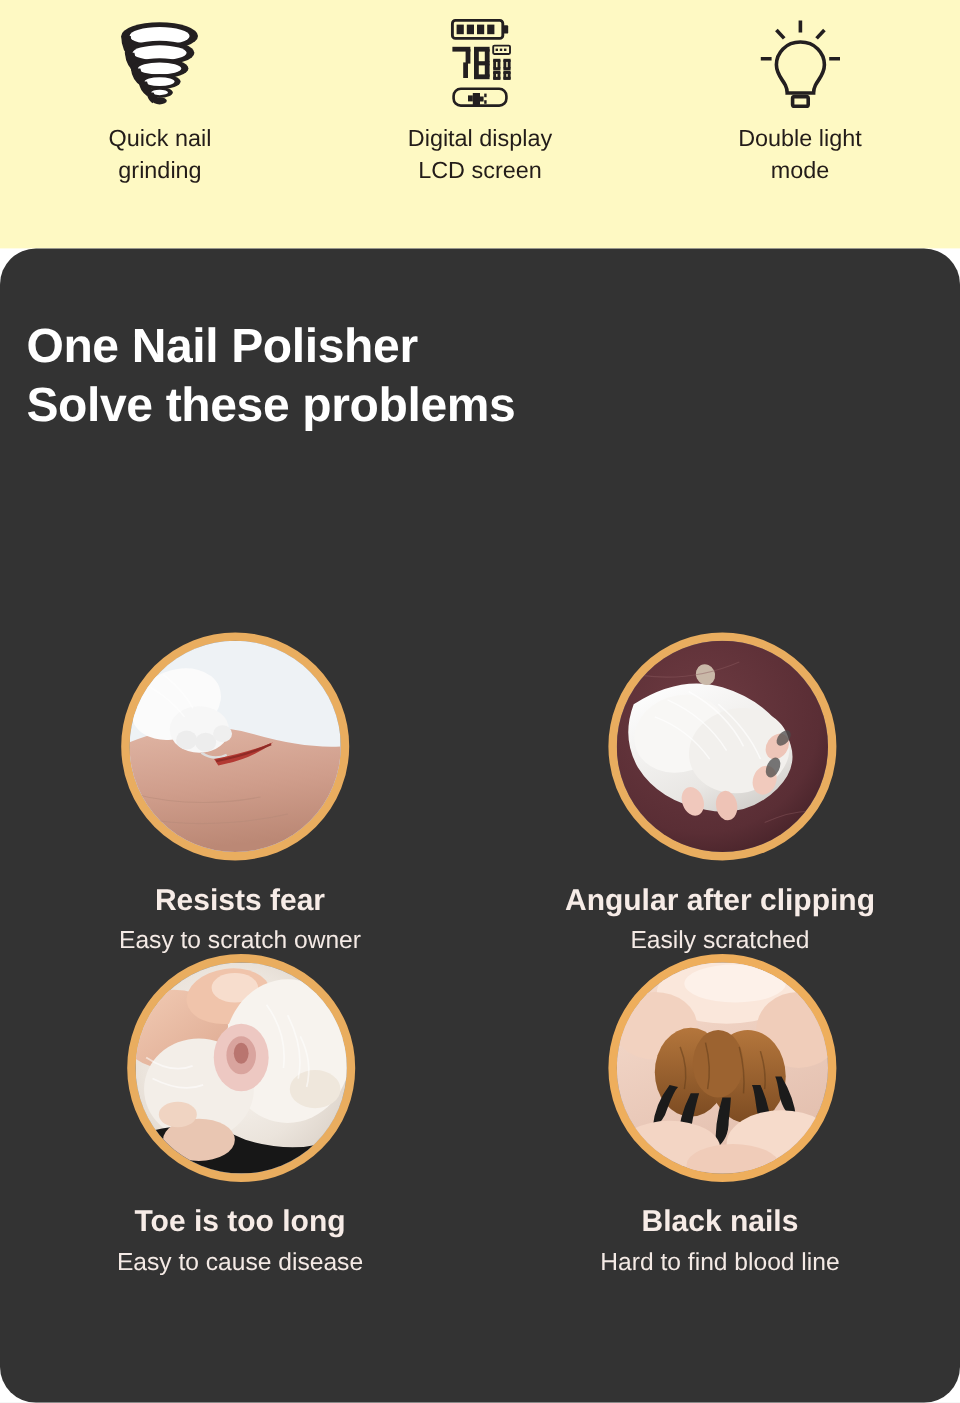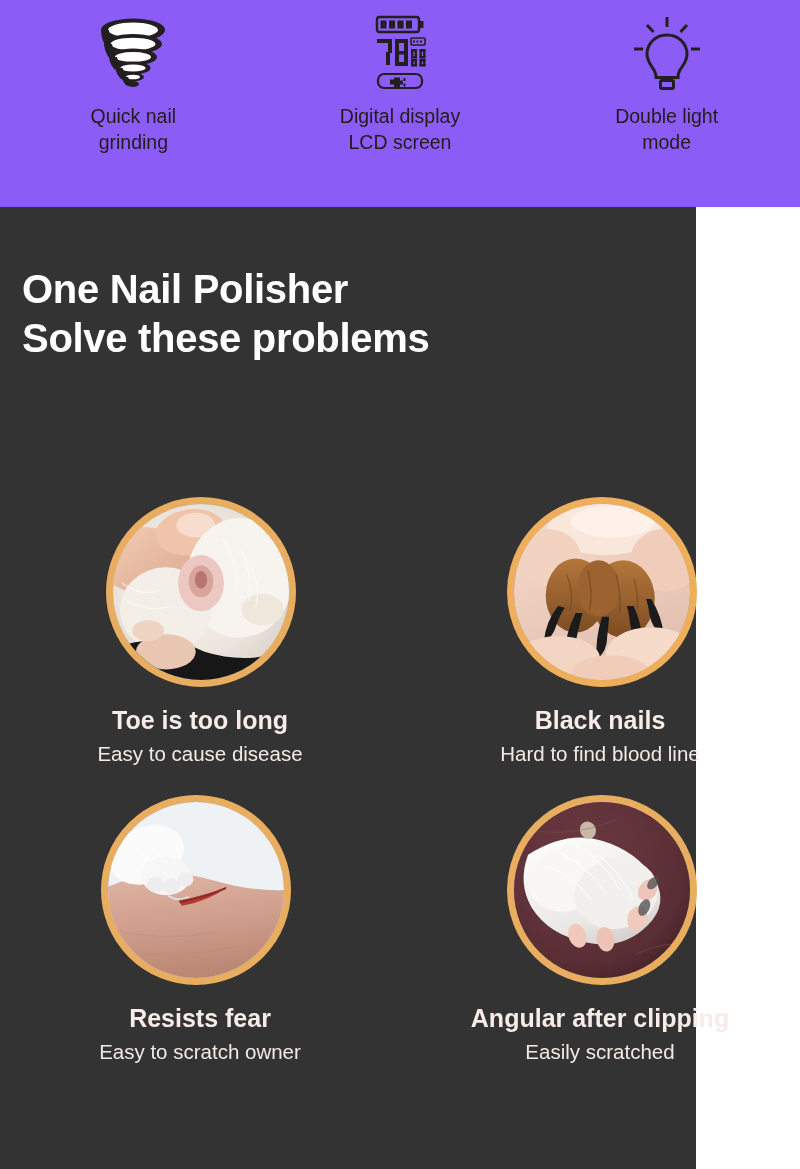--- a/index.html
+++ b/index.html
@@ -9,21 +9,21 @@
     font-family:"Liberation Sans", sans-serif;
     background:#ffffff;
     overflow:hidden;
   }
   .page { position:relative; width:800px; height:1169px; }
 
   
   .feature-strip {
     position:absolute; top:0; left:0;
     width:800px; height:207px;
-    background:#8b5cf6;
+    background:#fef9c3;
     display:flex; align-items:flex-start; justify-content:space-around;
     padding-top:14px;
   }
   .feature {
     width:196px;
     display:flex; flex-direction:column; align-items:center;
   }
   .feature-icon {
     height:80px; width:100%;
     display:flex; align-items:center; justify-content:center;
@@ -33,22 +33,23 @@
     font-size:19.5px;
     line-height:1.33;
     color:#231c19;
     text-align:center;
     white-space:pre-line;
   }
 
   
   .dark-section {
     position:absolute; top:207px; left:0;
-    width:696px; height:962px;
+    width:800px; height:962px;
     background:#333333;
+    border-radius:30px;
   }
   .headline {
     position:absolute; left:22px; top:58px;
     color:#ffffff;
     font-size:40px;
     font-weight:bold;
     line-height:1.22;
     letter-spacing:-0.3px;
   }
   .headline-line { display:block; }
@@ -223,20 +224,107 @@
   </div>
 
   <div class="dark-section">
 
     <div class="headline">
       <span class="headline-line">One Nail Polisher</span>
       <span class="headline-line">Solve these problems</span>
     </div>
 
     <div class="grid">
+
+      <div class="grid-row row2">
+
+        <div class="cell">
+          <div class="thumb-wrap">
+            <div class="thumb">
+              <svg class="thumb-img" viewBox="0 0 100 100" preserveAspectRatio="xMidYMid slice">
+                <defs>
+                  <linearGradient id="skin3" x1="0" y1="0" x2="0.2" y2="1">
+                    <stop offset="0%" stop-color="#e0b5a4"></stop>
+                    <stop offset="55%" stop-color="#cf9d8b"></stop>
+                    <stop offset="100%" stop-color="#bb8875"></stop>
+                  </linearGradient>
+                </defs>
+                <rect width="100" height="100" fill="#eef2f5"></rect>
+                <path d="M0 48 q30 -12 58 -4 q24 7 42 6 L100 100 L0 100 z" fill="url(#skin3)"></path>
+                <ellipse cx="22" cy="30" rx="22" ry="16" fill="#fbfbfb" transform="rotate(-22 22 30)"></ellipse>
+                <ellipse cx="33" cy="42" rx="14" ry="11" fill="#f7f7f7"></ellipse>
+                <ellipse cx="27" cy="47" rx="5" ry="4.5" fill="#ededed"></ellipse>
+                <ellipse cx="36" cy="48" rx="5" ry="4.5" fill="#ededed"></ellipse>
+                <ellipse cx="44" cy="44" rx="4.5" ry="4" fill="#efefef"></ellipse>
+                <path d="M34 53 q6 4 12 1" stroke="#dddddd" stroke-width="1.2" fill="none"></path>
+                <path d="M40 56 q16 -3 28 -8 q-10 8 -26 11 z" fill="#b33a33"></path>
+                <path d="M41 57 q15 -3 26 -8" stroke="#8f2b26" stroke-width="1.1" fill="none"></path>
+                <g stroke="#b58a79" stroke-width="0.5" opacity="0.5" fill="none">
+                  <path d="M0 72 q30 8 62 2"></path>
+                    <path d="M5 84 q34 6 70 -2"></path>
+                </g>
+                <g stroke="#ffffff" stroke-width="0.7" opacity="0.6" fill="none">
+                  <path d="M10 22 q10 6 16 14"></path>
+                    <path d="M16 16 q10 8 14 16"></path>
+                </g>
+              </svg>
+            </div>
+          </div>
+          <div class="cell-title">Resists fear</div>
+          <div class="cell-sub">Easy to scratch owner</div>
+        </div>
+
+        <div class="cell">
+          <div class="thumb-wrap">
+            <div class="thumb">
+              <svg class="thumb-img" viewBox="0 0 100 100" preserveAspectRatio="xMidYMid slice">
+                <defs>
+                  <radialGradient id="maroon" cx="40%" cy="35%" r="80%">
+                    <stop offset="0%" stop-color="#6e3b42"></stop>
+                    <stop offset="70%" stop-color="#5a2e35"></stop>
+                    <stop offset="100%" stop-color="#3d1d23"></stop>
+                  </radialGradient>
+                  <linearGradient id="paw4" x1="0.2" y1="0" x2="0.8" y2="1">
+                    <stop offset="0%" stop-color="#fdfdfd"></stop>
+                    <stop offset="70%" stop-color="#e9e7e4"></stop>
+                    <stop offset="100%" stop-color="#cfccc8"></stop>
+                  </linearGradient>
+                </defs>
+                <rect width="100" height="100" fill="url(#maroon)"></rect>
+                <path d="M8 30 q22 -14 42 -8 q20 6 30 22 q8 14 -4 26 q-14 14 -34 10 q-22 -4 -32 -20 q-8 -14 -2 -30 z" fill="url(#paw4)"></path>
+                <ellipse cx="30" cy="44" rx="22" ry="18" fill="#f8f7f5" transform="rotate(-18 30 44)"></ellipse>
+                <ellipse cx="58" cy="52" rx="24" ry="20" fill="#f2f0ed" transform="rotate(-12 58 52)"></ellipse>
+                <g>
+                  <ellipse cx="36" cy="76" rx="5" ry="7" fill="#f0c8bc" transform="rotate(-20 36 76)"></ellipse>
+                  <ellipse cx="52" cy="78" rx="5" ry="7" fill="#eec3b6" transform="rotate(-10 52 78)"></ellipse>
+                  <ellipse cx="70" cy="66" rx="5.5" ry="7" fill="#f1cabd" transform="rotate(20 70 66)"></ellipse>
+                  <ellipse cx="76" cy="50" rx="5" ry="6.5" fill="#eec5b8" transform="rotate(35 76 50)"></ellipse>
+                  <ellipse cx="42" cy="16" rx="4.5" ry="5" fill="#c9b8a8" transform="rotate(-25 42 16)"></ellipse>
+                </g>
+                <g fill="#4b4b4b" opacity="0.75">
+                  <ellipse cx="74" cy="60" rx="3" ry="5" transform="rotate(25 74 60)"></ellipse>
+                  <ellipse cx="79" cy="46" rx="2.6" ry="4.2" transform="rotate(40 79 46)"></ellipse>
+                </g>
+                <g stroke="#ffffff" stroke-width="0.7" opacity="0.65" fill="none">
+                  <path d="M18 36 q16 6 26 20"></path>
+                    <path d="M24 28 q18 8 28 24"></path>
+                  <path d="M34 24 q18 10 26 26"></path>
+                    <path d="M48 30 q14 12 20 26"></path>
+                </g>
+                <g stroke="#8b5a60" stroke-width="0.5" opacity="0.45" fill="none">
+                  <path d="M0 14 q30 8 58 -4"></path>
+                    <path d="M70 86 q18 -8 30 -4"></path>
+                </g>
+              </svg>
+            </div>
+          </div>
+          <div class="cell-title">Angular after clipping</div>
+          <div class="cell-sub">Easily scratched</div>
+        </div>
+      </div>
 
       <div class="grid-row row1">
 
         <div class="cell r1c1">
           <div class="thumb-wrap">
             <div class="thumb">
               <svg class="thumb-img" viewBox="0 0 100 100" preserveAspectRatio="xMidYMid slice">
                 <defs>
                   <radialGradient id="fur1" cx="45%" cy="45%" r="70%">
                     <stop offset="0%" stop-color="#fbf8f4"></stop>
@@ -313,102 +401,15 @@
                   <path d="M58 40 q3 12 2 22"></path>
                     <path d="M68 42 q3 10 2 18"></path>
                 </g>
               </svg>
             </div>
           </div>
           <div class="cell-title">Black nails</div>
           <div class="cell-sub">Hard to find blood line</div>
         </div>
       </div>
-
-      <div class="grid-row row2">
-
-        <div class="cell">
-          <div class="thumb-wrap">
-            <div class="thumb">
-              <svg class="thumb-img" viewBox="0 0 100 100" preserveAspectRatio="xMidYMid slice">
-                <defs>
-                  <linearGradient id="skin3" x1="0" y1="0" x2="0.2" y2="1">
-                    <stop offset="0%" stop-color="#e0b5a4"></stop>
-                    <stop offset="55%" stop-color="#cf9d8b"></stop>
-                    <stop offset="100%" stop-color="#bb8875"></stop>
-                  </linearGradient>
-                </defs>
-                <rect width="100" height="100" fill="#eef2f5"></rect>
-                <path d="M0 48 q30 -12 58 -4 q24 7 42 6 L100 100 L0 100 z" fill="url(#skin3)"></path>
-                <ellipse cx="22" cy="30" rx="22" ry="16" fill="#fbfbfb" transform="rotate(-22 22 30)"></ellipse>
-                <ellipse cx="33" cy="42" rx="14" ry="11" fill="#f7f7f7"></ellipse>
-                <ellipse cx="27" cy="47" rx="5" ry="4.5" fill="#ededed"></ellipse>
-                <ellipse cx="36" cy="48" rx="5" ry="4.5" fill="#ededed"></ellipse>
-                <ellipse cx="44" cy="44" rx="4.5" ry="4" fill="#efefef"></ellipse>
-                <path d="M34 53 q6 4 12 1" stroke="#dddddd" stroke-width="1.2" fill="none"></path>
-                <path d="M40 56 q16 -3 28 -8 q-10 8 -26 11 z" fill="#b33a33"></path>
-                <path d="M41 57 q15 -3 26 -8" stroke="#8f2b26" stroke-width="1.1" fill="none"></path>
-                <g stroke="#b58a79" stroke-width="0.5" opacity="0.5" fill="none">
-                  <path d="M0 72 q30 8 62 2"></path>
-                    <path d="M5 84 q34 6 70 -2"></path>
-                </g>
-                <g stroke="#ffffff" stroke-width="0.7" opacity="0.6" fill="none">
-                  <path d="M10 22 q10 6 16 14"></path>
-                    <path d="M16 16 q10 8 14 16"></path>
-                </g>
-              </svg>
-            </div>
-          </div>
-          <div class="cell-title">Resists fear</div>
-          <div class="cell-sub">Easy to scratch owner</div>
-        </div>
-
-        <div class="cell">
-          <div class="thumb-wrap">
-            <div class="thumb">
-              <svg class="thumb-img" viewBox="0 0 100 100" preserveAspectRatio="xMidYMid slice">
-                <defs>
-                  <radialGradient id="maroon" cx="40%" cy="35%" r="80%">
-                    <stop offset="0%" stop-color="#6e3b42"></stop>
-                    <stop offset="70%" stop-color="#5a2e35"></stop>
-                    <stop offset="100%" stop-color="#3d1d23"></stop>
-                  </radialGradient>
-                  <linearGradient id="paw4" x1="0.2" y1="0" x2="0.8" y2="1">
-                    <stop offset="0%" stop-color="#fdfdfd"></stop>
-                    <stop offset="70%" stop-color="#e9e7e4"></stop>
-                    <stop offset="100%" stop-color="#cfccc8"></stop>
-                  </linearGradient>
-                </defs>
-                <rect width="100" height="100" fill="url(#maroon)"></rect>
-                <path d="M8 30 q22 -14 42 -8 q20 6 30 22 q8 14 -4 26 q-14 14 -34 10 q-22 -4 -32 -20 q-8 -14 -2 -30 z" fill="url(#paw4)"></path>
-                <ellipse cx="30" cy="44" rx="22" ry="18" fill="#f8f7f5" transform="rotate(-18 30 44)"></ellipse>
-                <ellipse cx="58" cy="52" rx="24" ry="20" fill="#f2f0ed" transform="rotate(-12 58 52)"></ellipse>
-                <g>
-                  <ellipse cx="36" cy="76" rx="5" ry="7" fill="#f0c8bc" transform="rotate(-20 36 76)"></ellipse>
-                  <ellipse cx="52" cy="78" rx="5" ry="7" fill="#eec3b6" transform="rotate(-10 52 78)"></ellipse>
-                  <ellipse cx="70" cy="66" rx="5.5" ry="7" fill="#f1cabd" transform="rotate(20 70 66)"></ellipse>
-                  <ellipse cx="76" cy="50" rx="5" ry="6.5" fill="#eec5b8" transform="rotate(35 76 50)"></ellipse>
-                  <ellipse cx="42" cy="16" rx="4.5" ry="5" fill="#c9b8a8" transform="rotate(-25 42 16)"></ellipse>
-                </g>
-                <g fill="#4b4b4b" opacity="0.75">
-                  <ellipse cx="74" cy="60" rx="3" ry="5" transform="rotate(25 74 60)"></ellipse>
-                  <ellipse cx="79" cy="46" rx="2.6" ry="4.2" transform="rotate(40 79 46)"></ellipse>
-                </g>
-                <g stroke="#ffffff" stroke-width="0.7" opacity="0.65" fill="none">
-                  <path d="M18 36 q16 6 26 20"></path>
-                    <path d="M24 28 q18 8 28 24"></path>
-                  <path d="M34 24 q18 10 26 26"></path>
-                    <path d="M48 30 q14 12 20 26"></path>
-                </g>
-                <g stroke="#8b5a60" stroke-width="0.5" opacity="0.45" fill="none">
-                  <path d="M0 14 q30 8 58 -4"></path>
-                    <path d="M70 86 q18 -8 30 -4"></path>
-                </g>
-              </svg>
-            </div>
-          </div>
-          <div class="cell-title">Angular after clipping</div>
-          <div class="cell-sub">Easily scratched</div>
-        </div>
-      </div>
     </div>
   </div>
 </div>
 
 </body></html>

